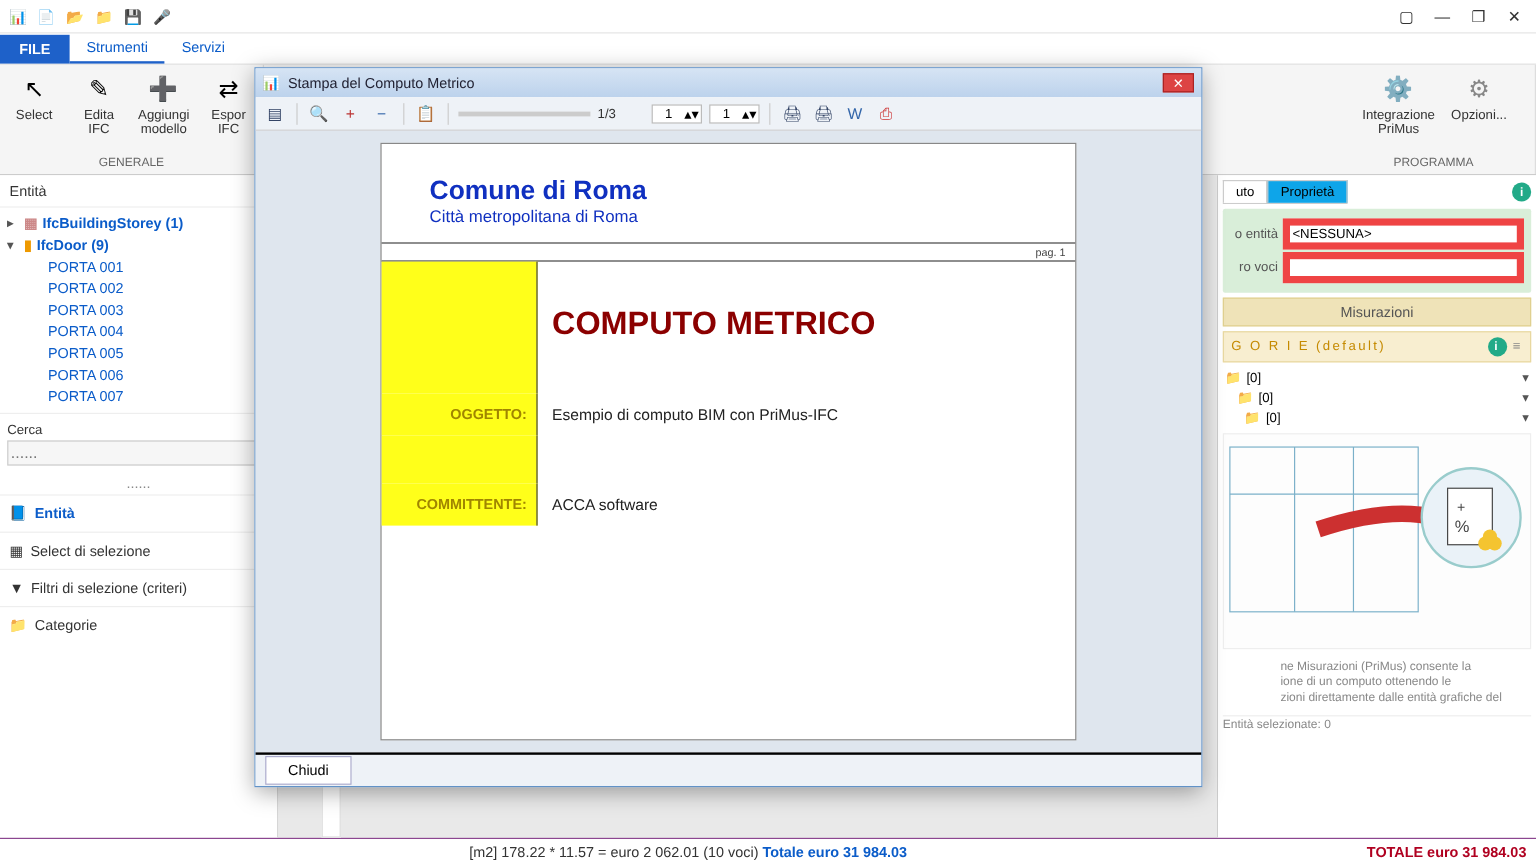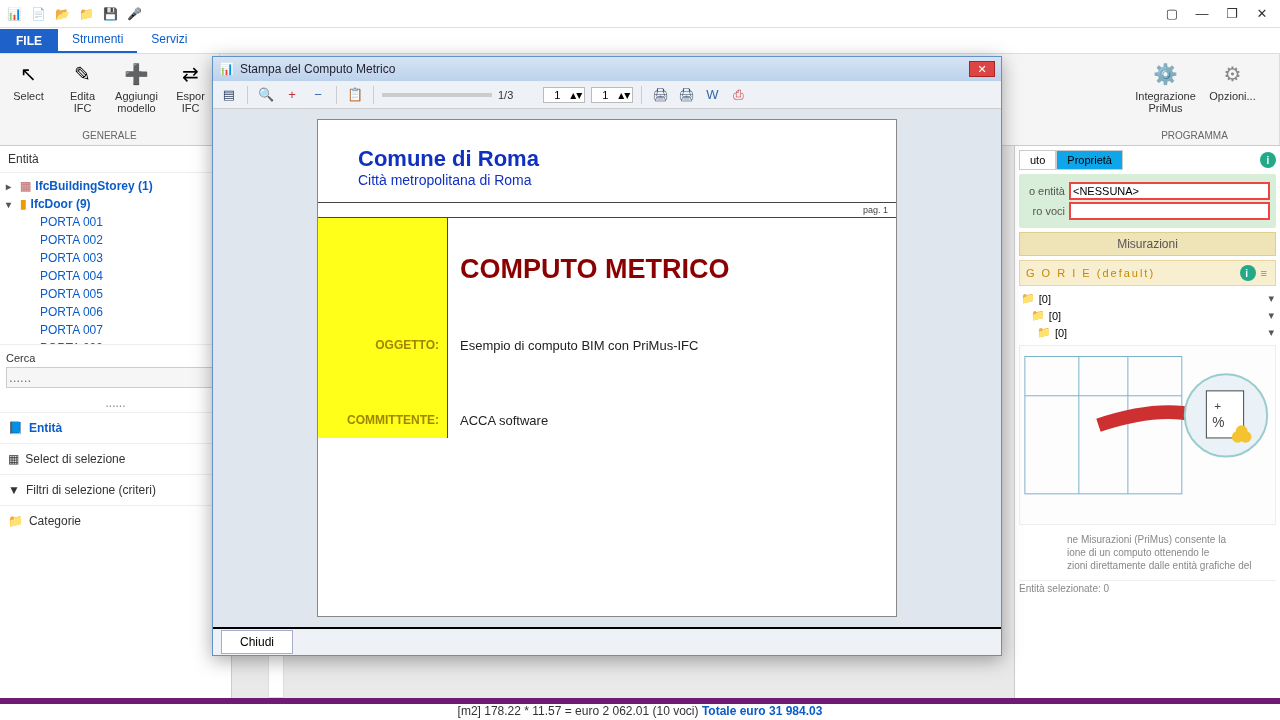--- a/index.html
+++ b/index.html
@@ -48,31 +48,31 @@
 .center .vstrip { position: absolute; left: 36px; top: 0; bottom: 0; width: 16px; background: #fff; border: 1px solid #ddd; writing-mode: vertical-rl; font-size: 10px; color: #555; padding: 4px 0; text-align: center; }
 
 
 .right-panel { width: 266px; background: #fff; border-left: 1px solid #ccc; display: flex; flex-direction: column; padding: 4px; gap: 4px; }
 .rp-tabs { display: flex; border-bottom: 1px solid #ccc; }
 .rp-tab { padding: 3px 10px; font-size: 11px; border: 1px solid #ccc; border-bottom: none; background: #0ea5e9; cursor: pointer; }
 .rp-tab.active { background: #fff; }
 .filter-box { background: #d9eed9; padding: 6px; border-radius: 2px; }
 .filter-row { display: flex; align-items: center; gap: 4px; margin: 2px 0; }
 .filter-row span { font-size: 11px; color: #555; width: 40px; text-align: right; }
-.filter-row select,.filter-row input { flex: 1; font-size: 11px; border: 2px solid #ef4444; padding: 1px 2px; background: #fff; }
+.filter-row select,.filter-row input { flex: 1; font-size: 11px; border: 6px solid #ef4444; padding: 1px 2px; background: #fff; }
 .mis-btn { background: #efe3b8; text-align: center; padding: 4px; font-size: 12px; color: #555; border: 1px solid #e0d090; }
 .cat-header { background: #f8eed0; padding: 4px 6px; color: #c58a00; font-size: 11px; letter-spacing: 2px; border: 1px solid #e8d8a0; display:flex; align-items:center; justify-content:space-between;}
 .cat-row { display: flex; align-items: center; gap: 4px; padding: 2px 2px; font-size: 11px; }
 .cat-row .dd { margin-left: auto; color: #555; }
 .illus { height: 180px; background: #fdfdfd; border: 1px solid #eee; display:flex; align-items:center; justify-content:center; position:relative; overflow:hidden;}
 .illus svg { width: 100%; height: 100%; }
 .help-text { font-size: 10px; color: #888; line-height: 1.3; padding: 4px; margin-left: 44px; }
 
 
-.statusbar { height: 22px; background: #fff; border-top: 6px solid #701a75; display: flex; align-items: center; padding: 0 8px; font-size: 12px; flex-direction: column; }
+.statusbar { height: 22px; background: #fff; border-top: 1px solid #701a75; display: flex; align-items: center; padding: 0 8px; font-size: 12px; }
 .statusbar .center-status { flex: 1; text-align: center; color: #333; }
 .statusbar .center-status b { color: #0b5cc9; }
 .statusbar .right-status { color: #b00020; font-weight: bold; }
 
 
 .dialog { position: absolute; left: 212px; top: 56px; width: 790px; height: 600px; background: #fff; box-shadow: 0 4px 18px rgba(0,0,0,0.35); border: 1px solid #6192c7; display:flex; flex-direction:column; }
 .dlg-title { height: 24px; background: linear-gradient(#d6e4f4,#bcd2ec); display: flex; align-items: center; padding: 0 6px; gap: 6px; }
 .dlg-title .t { font-size: 12px; color: #223; }
 .dlg-title .close { margin-left: auto; width: 26px; height: 16px; background: #d44; color: #fff; display: flex; align-items: center; justify-content: center; font-size: 11px; border: 1px solid #a22; cursor: pointer; }
 .dlg-tools { height: 28px; background: #eef2f7; border-bottom: 1px solid #ccc; display: flex; align-items: center; gap: 6px; padding: 0 6px; }

